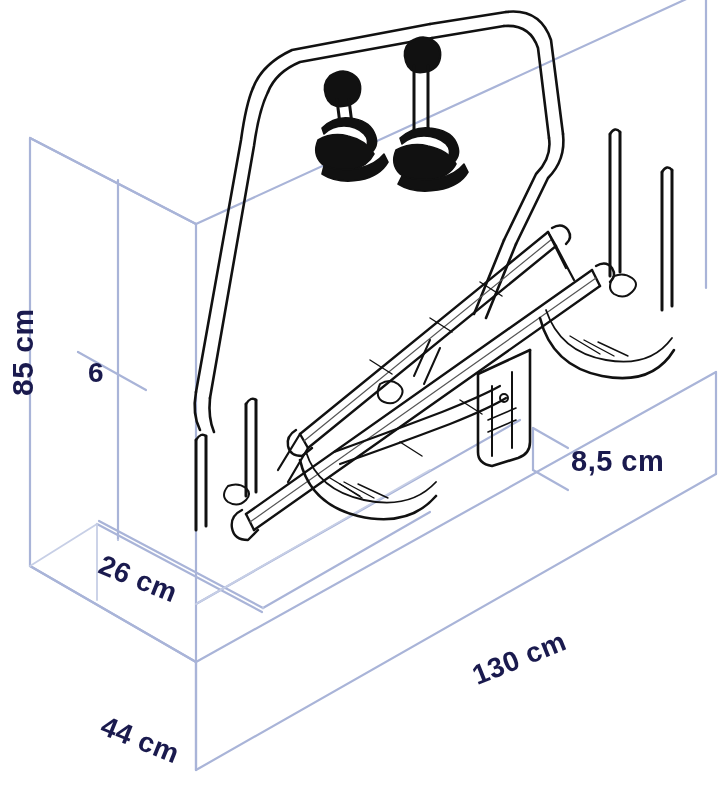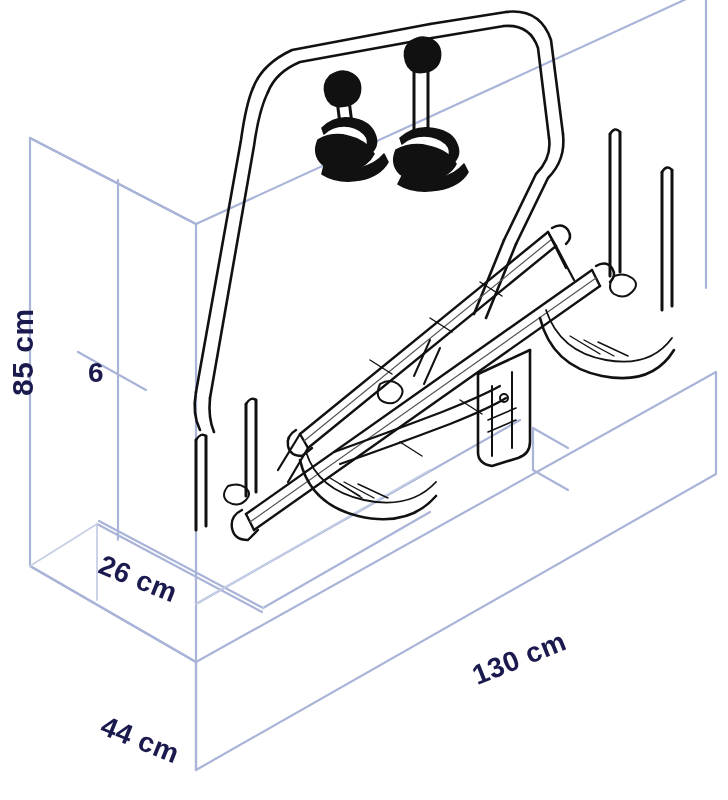--- a/index.html
+++ b/index.html
@@ -229,20 +229,21 @@
         <path d="M340 484 L362 498"></path>
         <path d="M460 400 L482 414"></path>
       </g>
     </g>
   </svg>
 
   <div class="dim-label dim-85cm">85 cm</div>
 
   <div class="dim-label dim-6">6</div>
 
+  <div class="dim-label dim-8-5">8,5 cm</div>
 
   <div class="dim-label dim-26">26 cm</div>
 
   <div class="dim-label dim-130">130 cm</div>
 
   <div class="dim-label dim-44">44 cm</div>
 
 </div>
 
 </body></html>

